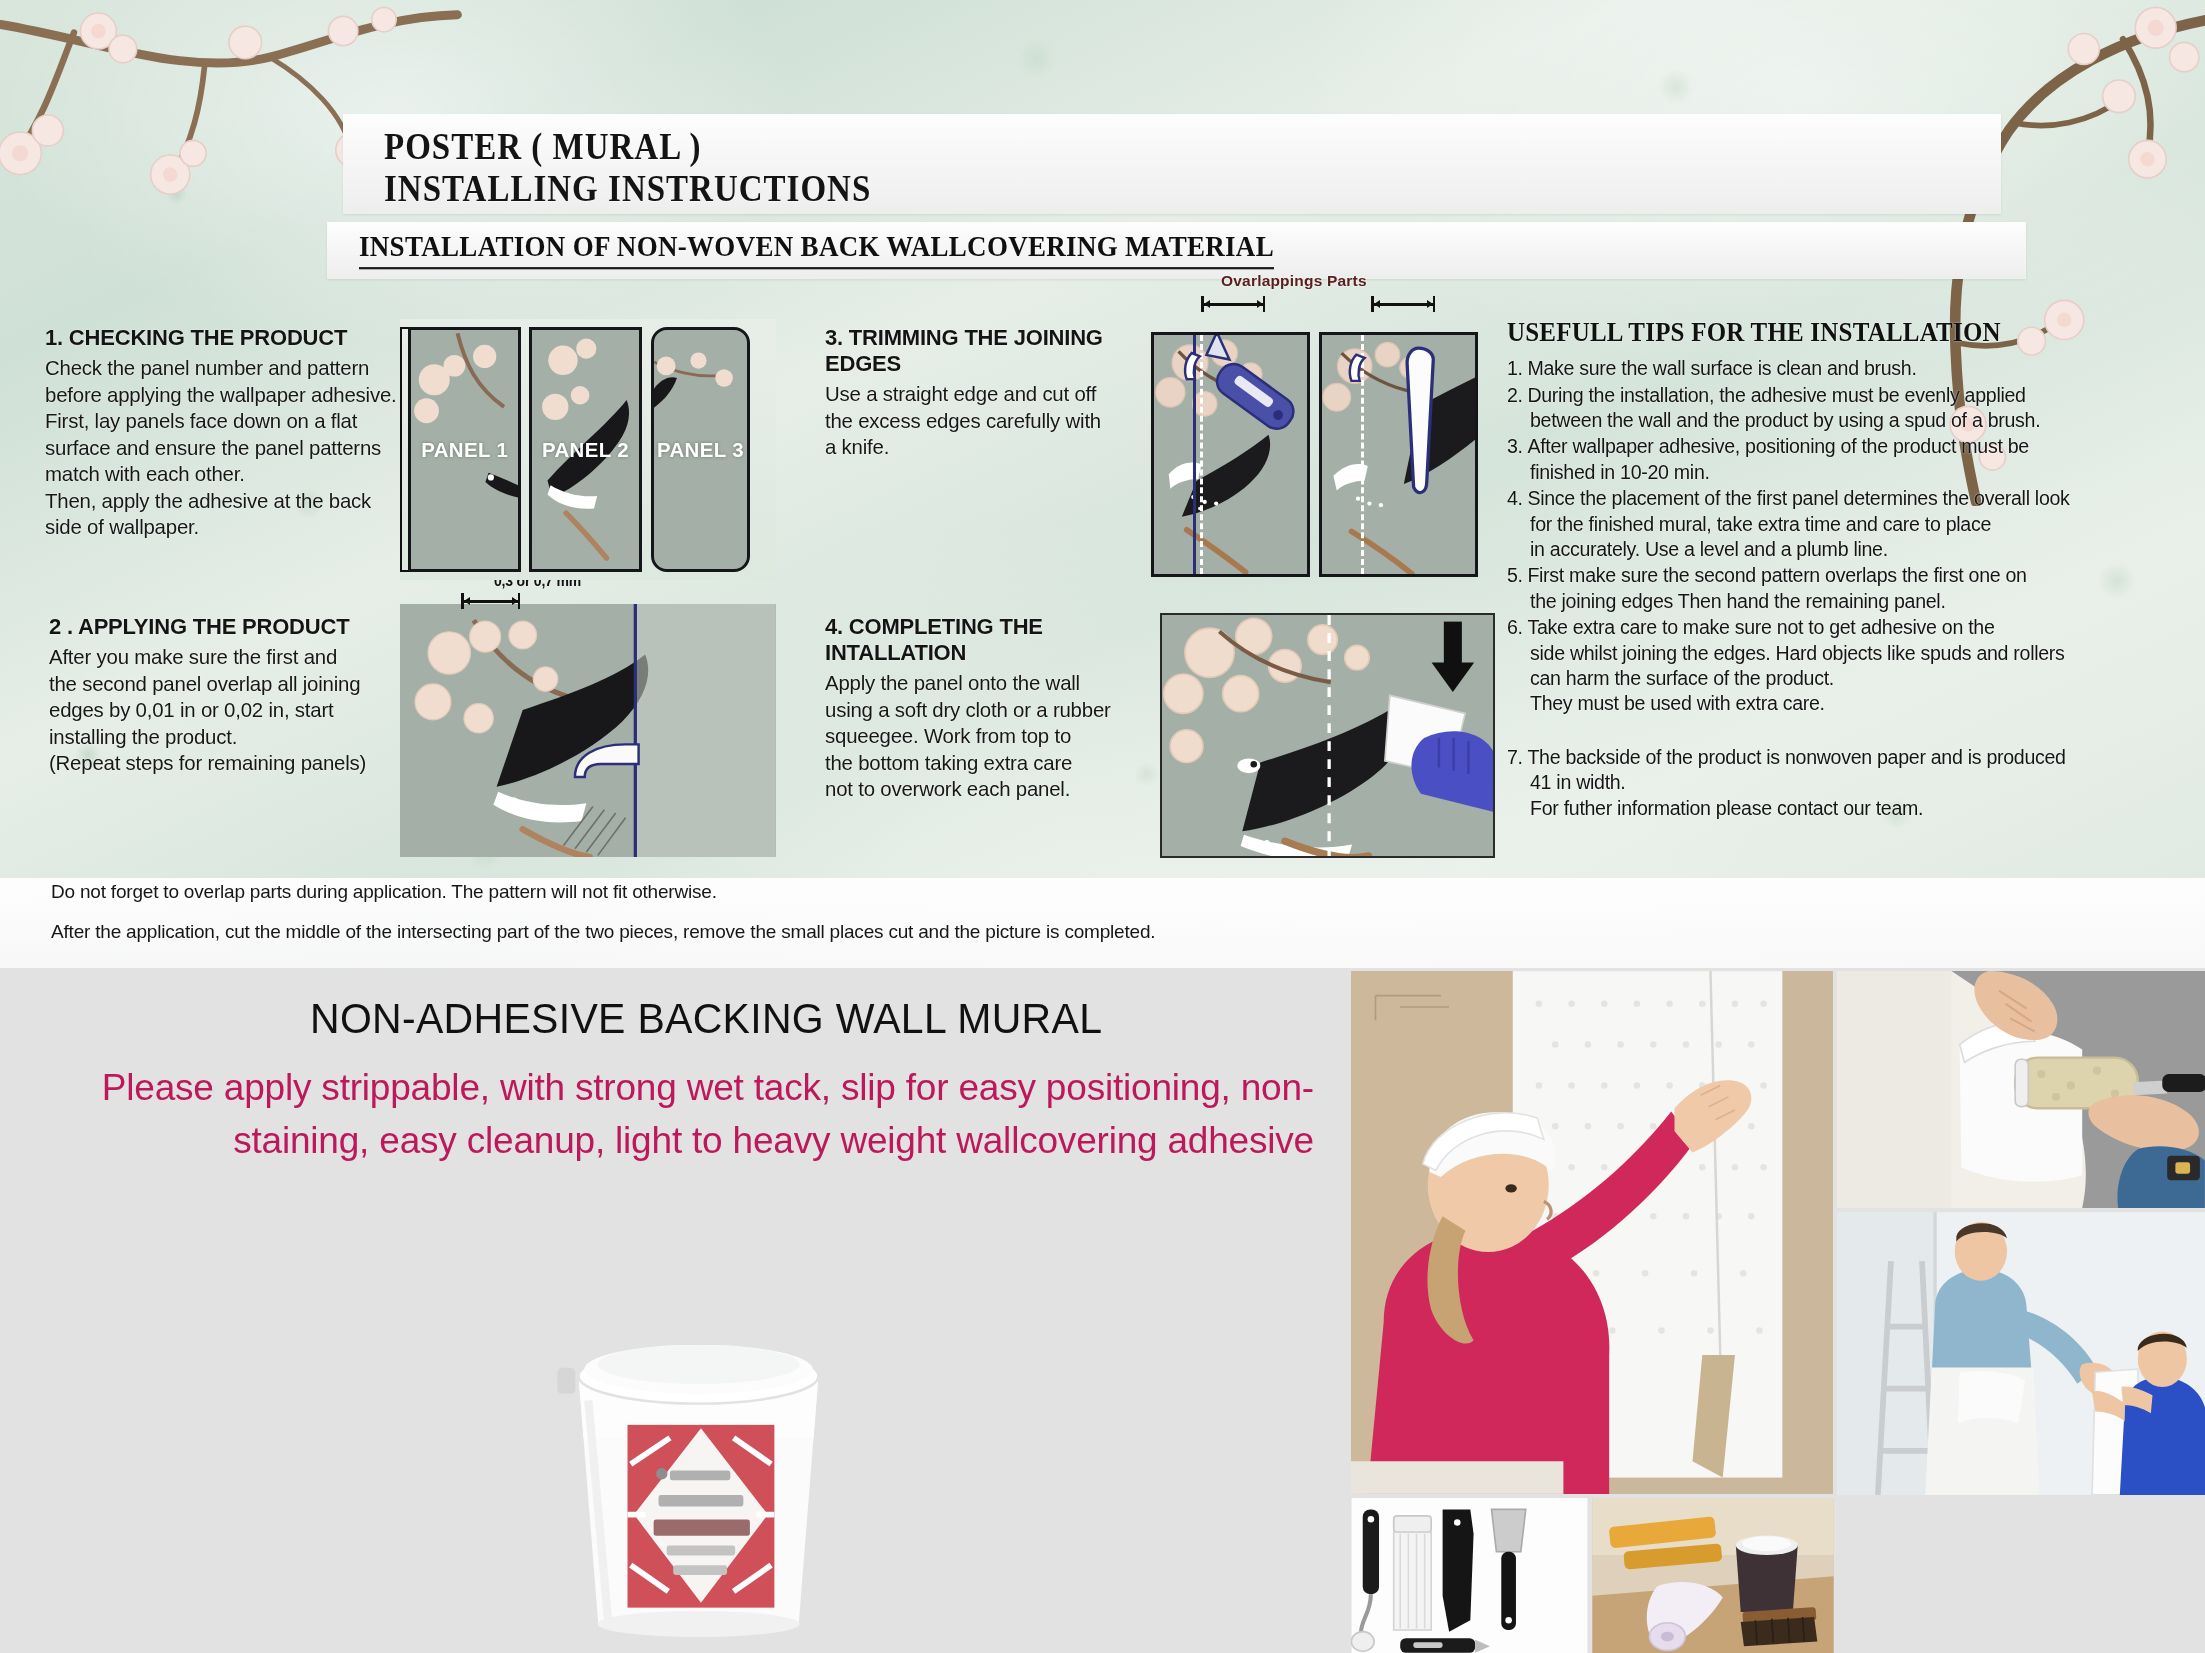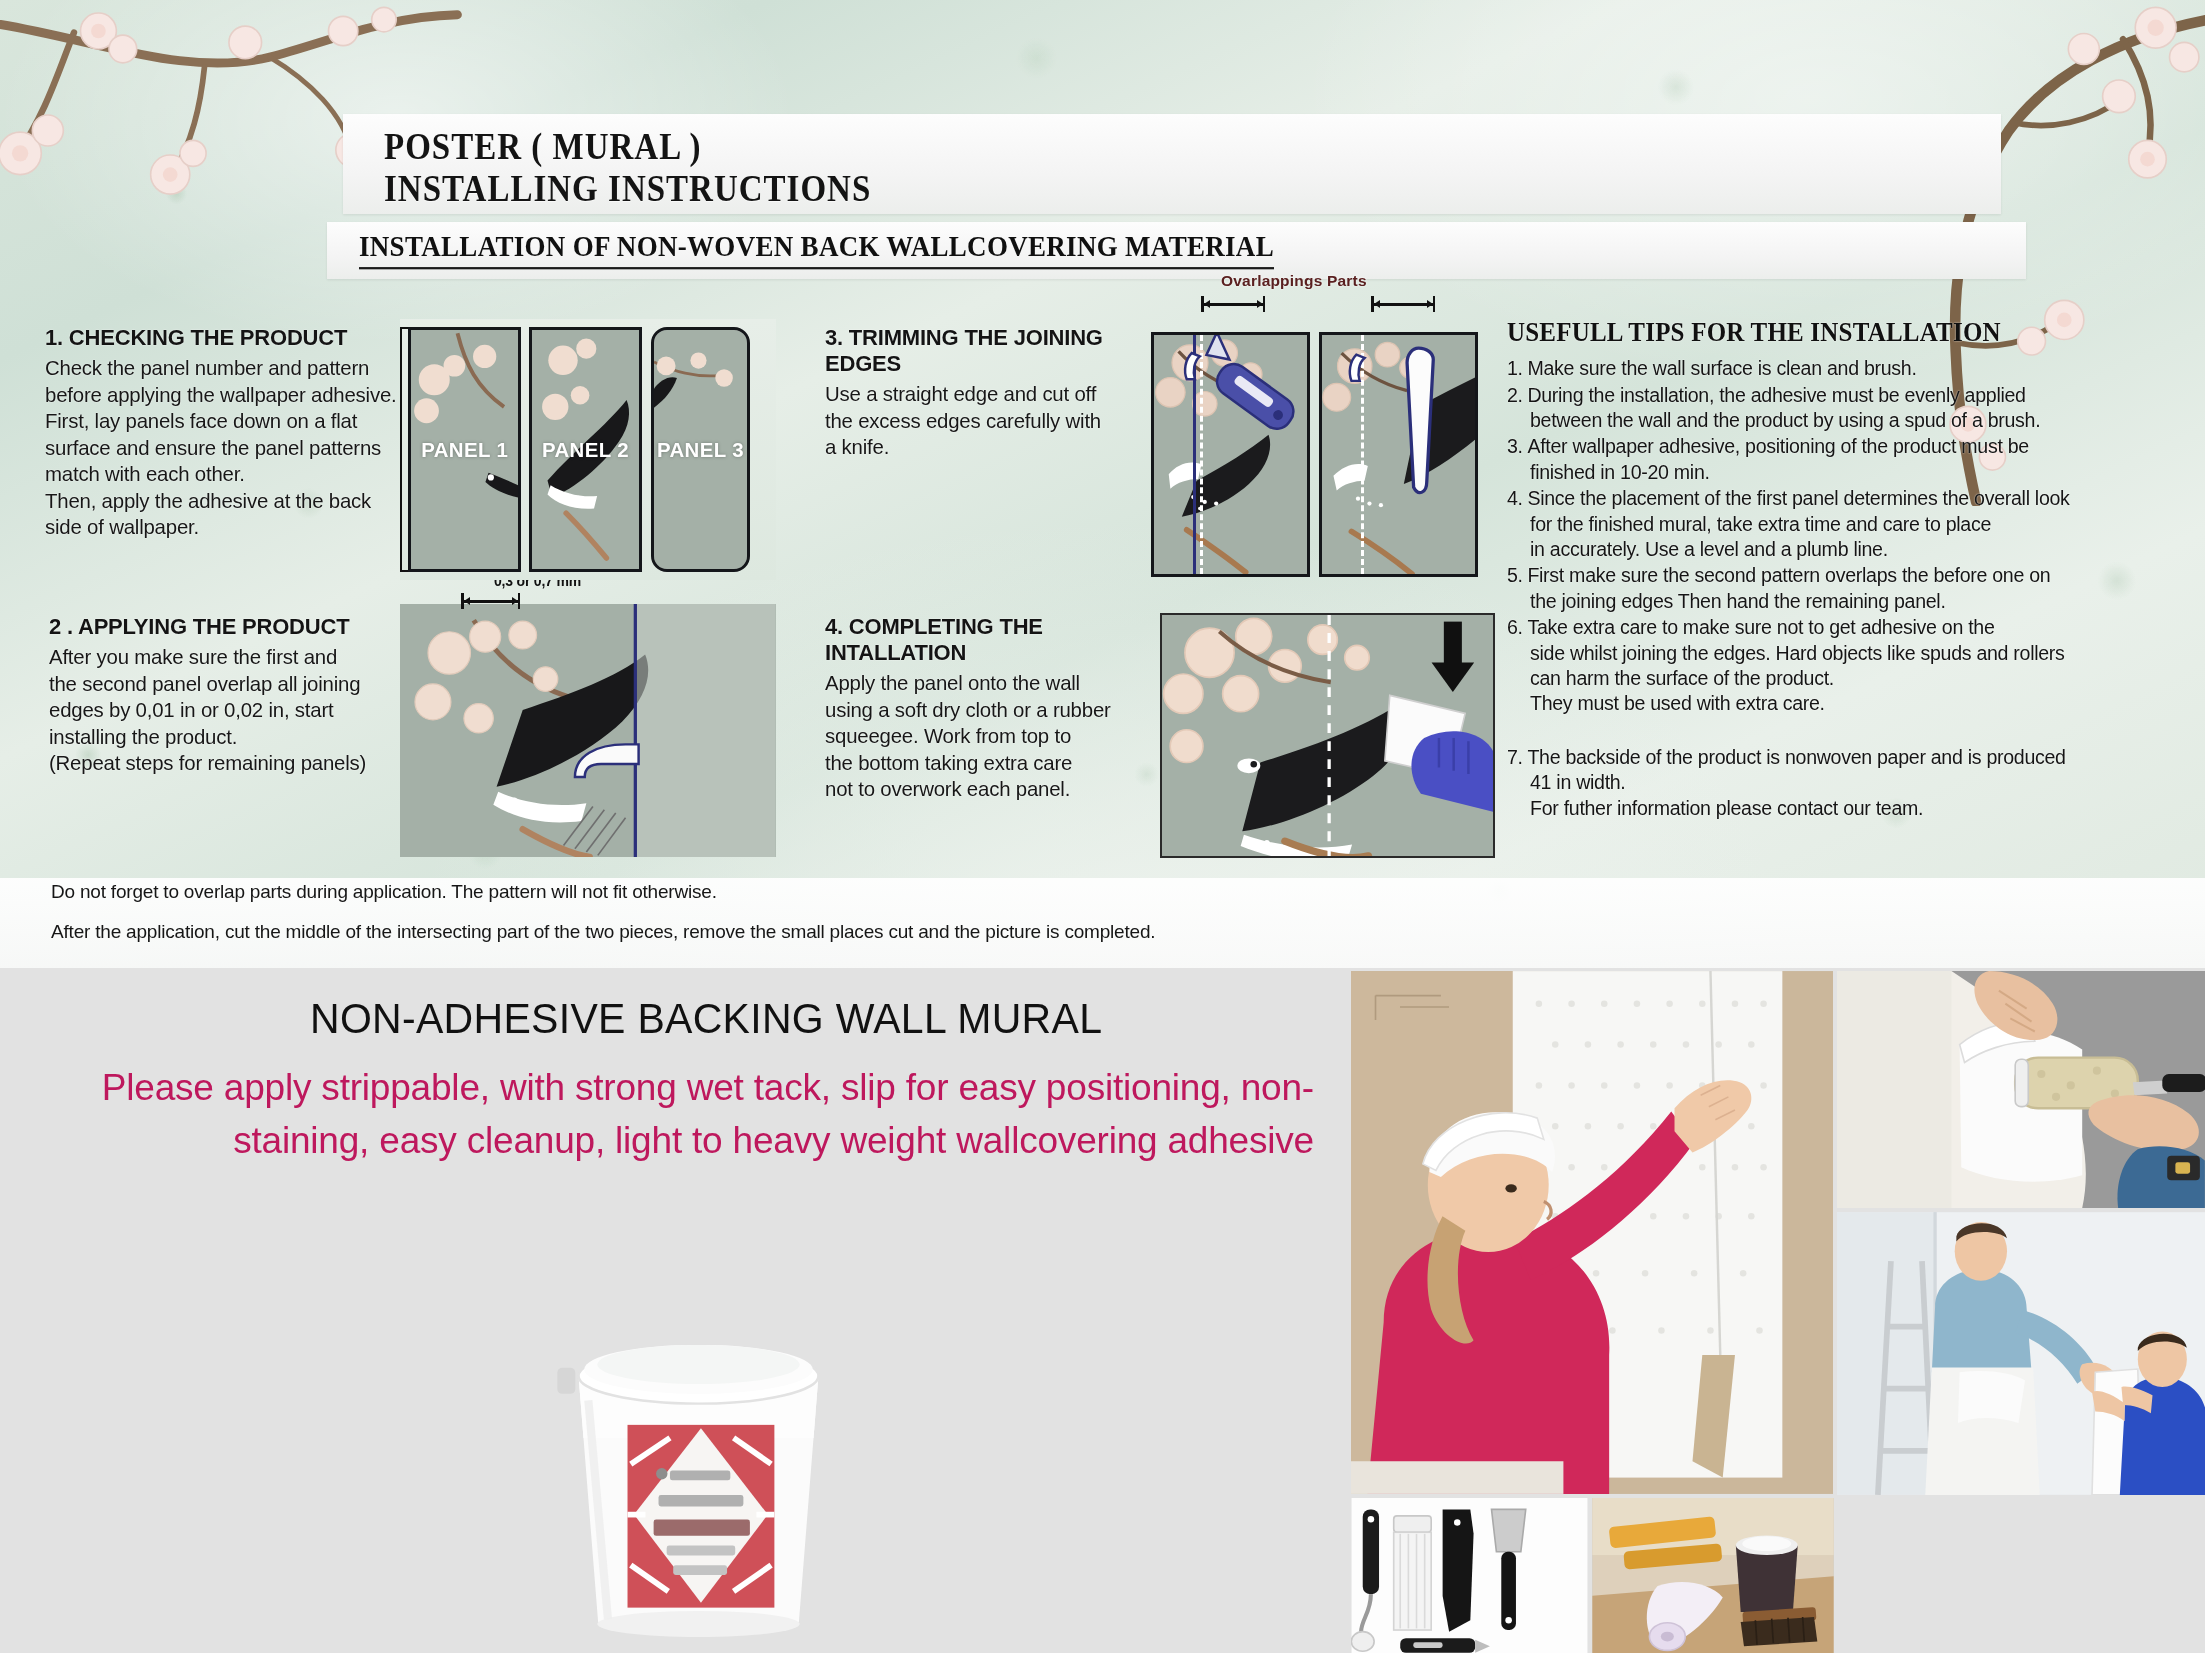--- a/index.html
+++ b/index.html
@@ -533,21 +533,21 @@
     </svg>
   </div>
 
   <div id="tips">
     <h3>USEFULL TIPS FOR THE INSTALLATION</h3>
     <ol>
       <li><span class="num">1.</span><span>Make sure the wall surface is clean and brush.</span></li>
       <li><span class="num">2.</span><span>During the installation, the adhesive must be evenly applied</span><span class="cont">between the wall and the product by using a spud of a brush.</span></li>
       <li><span class="num">3.</span><span>After wallpaper adhesive, positioning of the product must be</span><span class="cont">finished in 10-20 min.</span></li>
       <li><span class="num">4.</span><span>Since the placement of the first panel determines the overall look</span><span class="cont">for the finished mural, take extra time and care to place</span><span class="cont">in accurately. Use a level and a plumb line.</span></li>
-      <li><span class="num">5.</span><span>First make sure the second pattern overlaps the before one on</span><span class="cont">the joining edges Then hand the remaining panel.</span></li>
+      <li><span class="num">5.</span><span>First make sure the second pattern overlaps the first one on</span><span class="cont">the joining edges Then hand the remaining panel.</span></li>
       <li><span class="num">6.</span><span>Take extra care to make sure not to get adhesive on the</span><span class="cont">side whilst joining the edges. Hard objects like spuds and rollers</span><span class="cont">can harm the surface of the product.</span><span class="cont">They must be used with extra care.</span></li>
       <li class="gap"><span class="num">7.</span><span>The backside of the product is nonwoven paper and is produced</span><span class="cont"> 41 in width.</span><span class="cont">For futher information please contact our team.</span></li>
     </ol>
   </div>
 
   <div id="note">
     <p>Do not forget to overlap parts during application. The pattern will not fit otherwise.</p>
     <p>After the application, cut the middle of the intersecting part of the two pieces, remove the small places cut and the picture is completed.</p>
   </div>
 </div>

